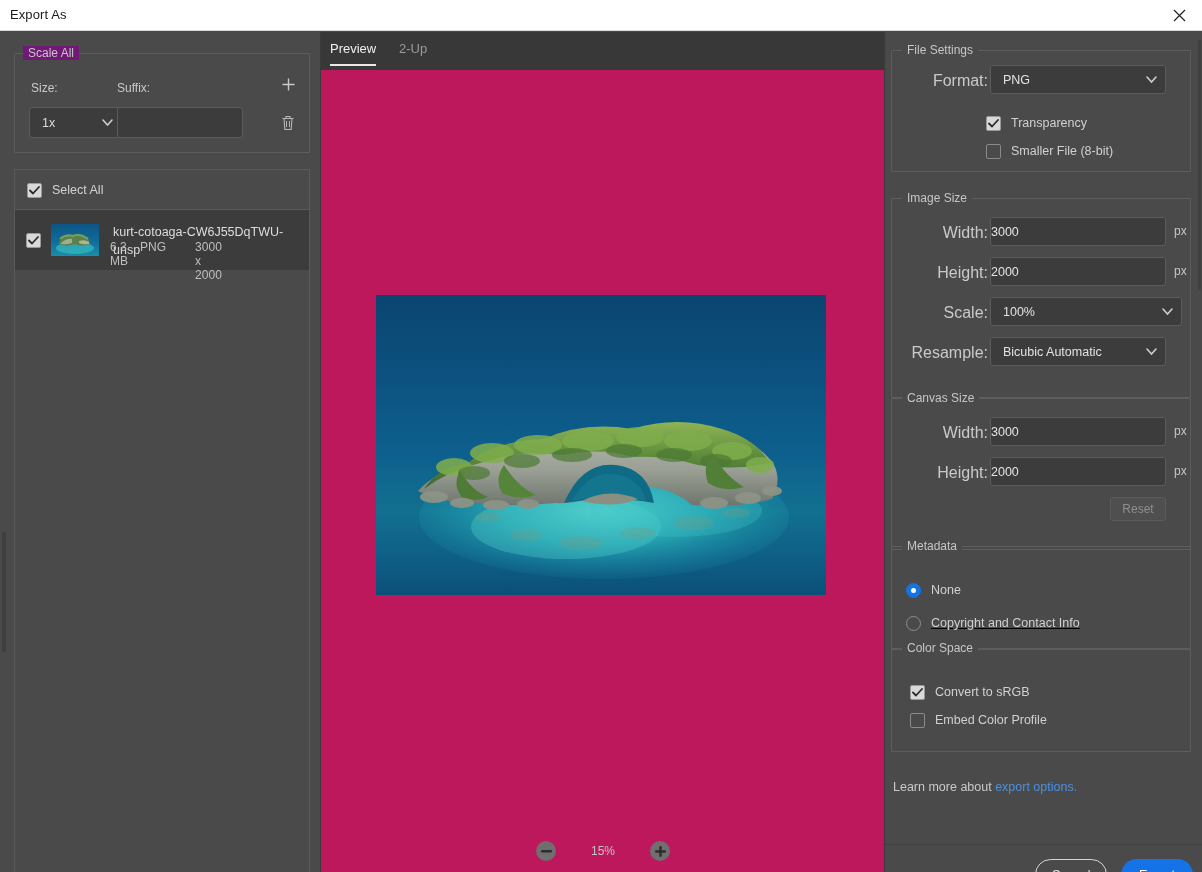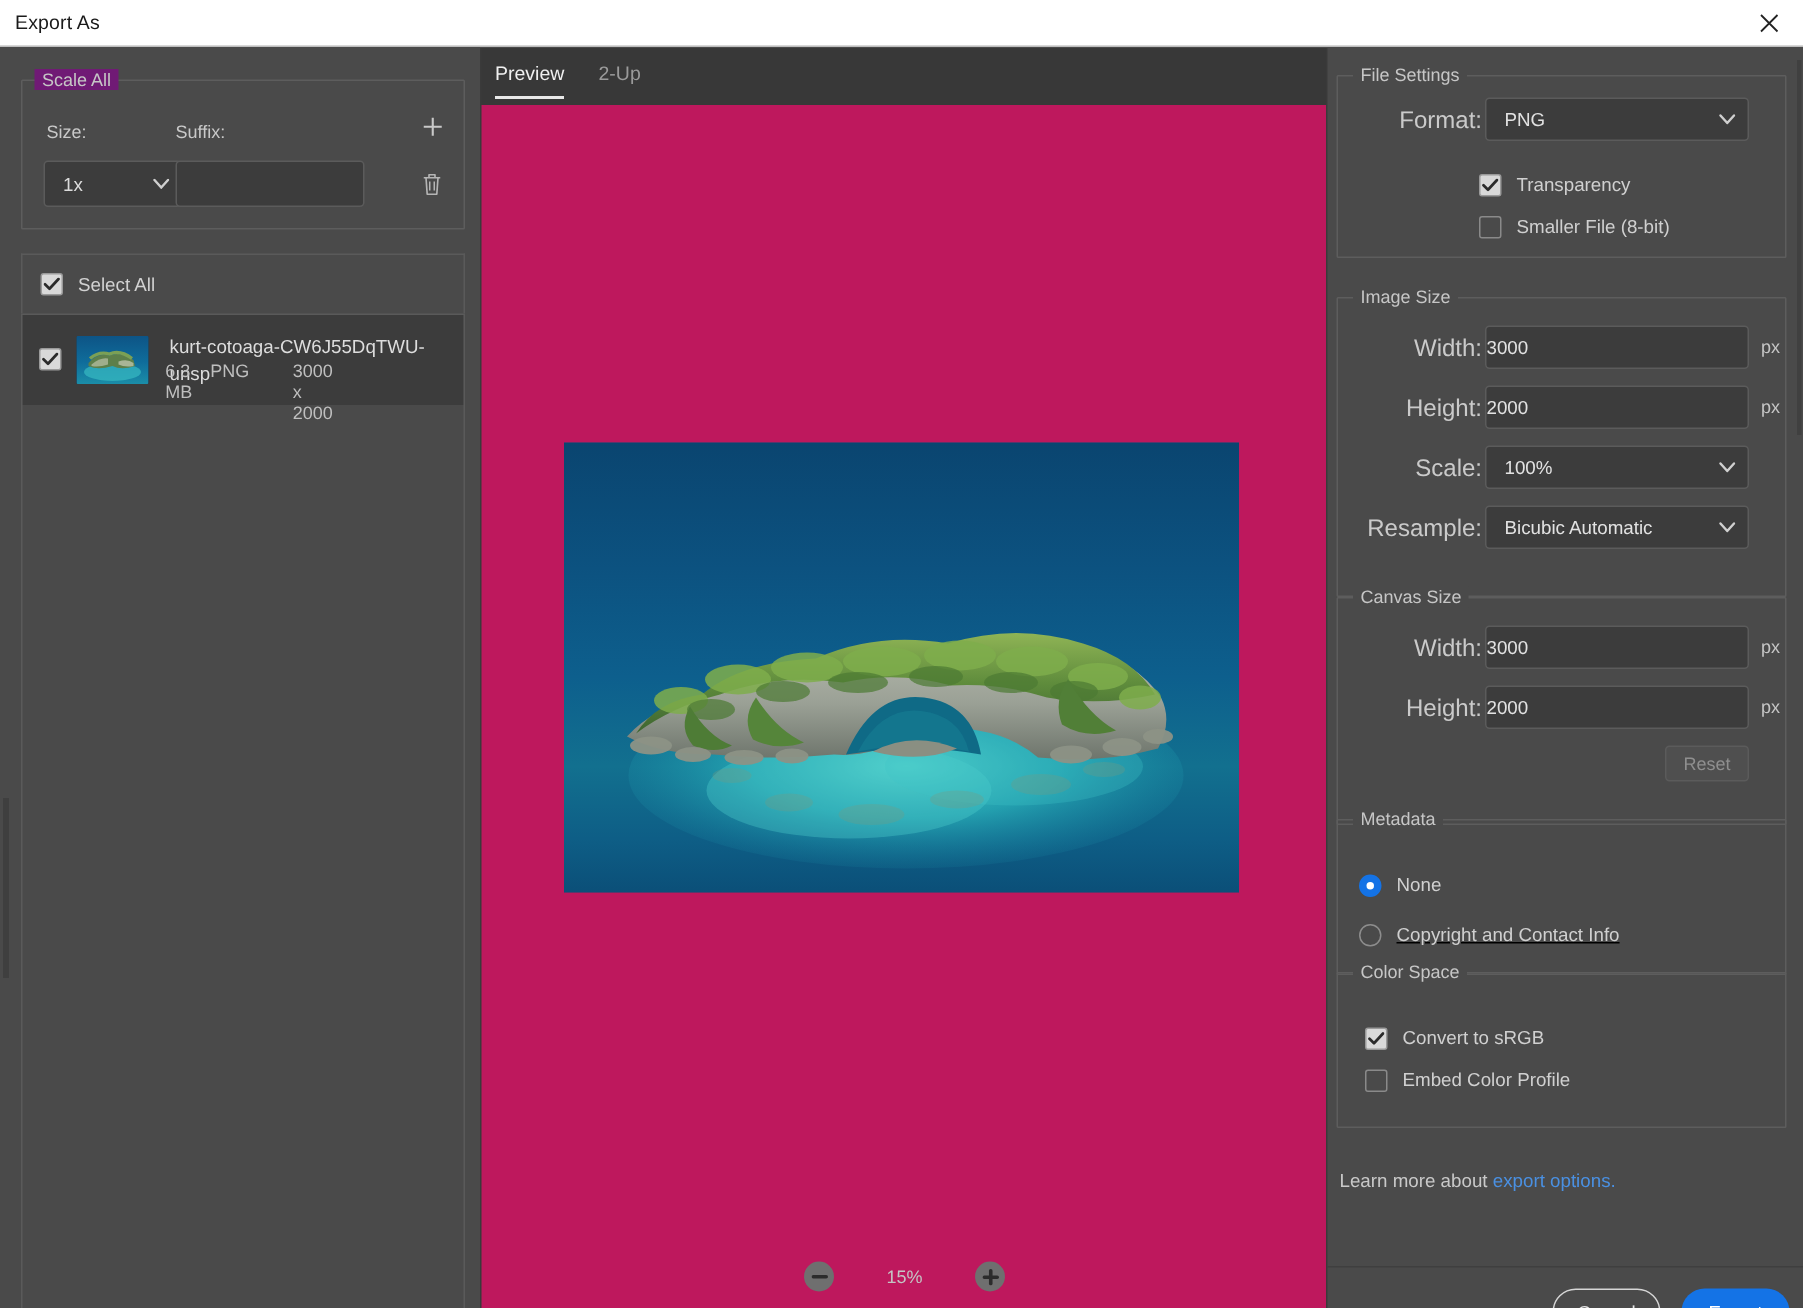--- a/index.html
+++ b/index.html
@@ -585,21 +585,21 @@
 
       <div class="r-lbl" style="left:4px; top:25px;">Width:</div>
       <input class="r-field" style="left: 98px; top: 18px; width: 176px;" type="text" value="3000">
       <div class="r-unit" style="left:282px; top:25px;">px</div>
 
       <div class="r-lbl" style="left:4px; top:65px;">Height:</div>
       <input class="r-field" style="left: 98px; top: 58px; width: 176px;" type="text" value="2000">
       <div class="r-unit" style="left:282px; top:65px;">px</div>
 
       <div class="r-lbl" style="left:4px; top:105px;">Scale:</div>
-      <div class="r-field sel" style="left:98px; top:98px; width:176px;">
+      <div class="r-field sel" style="left:98px; top:98px; width:192px;">
         <span class="val">100%</span>
         <span class="chev">
           <svg width="11" height="7" viewBox="0 0 11 7">
             <path d="M1 1 L5.5 6 L10 1" stroke="#cfcfcf" stroke-width="1.6" fill="none" stroke-linecap="round"></path>
           </svg>
         </span>
       </div>
 
       <div class="r-lbl" style="left:4px; top:145px;">Resample:</div>
       <div class="r-field sel" style="left:98px; top:138px; width:176px;">

